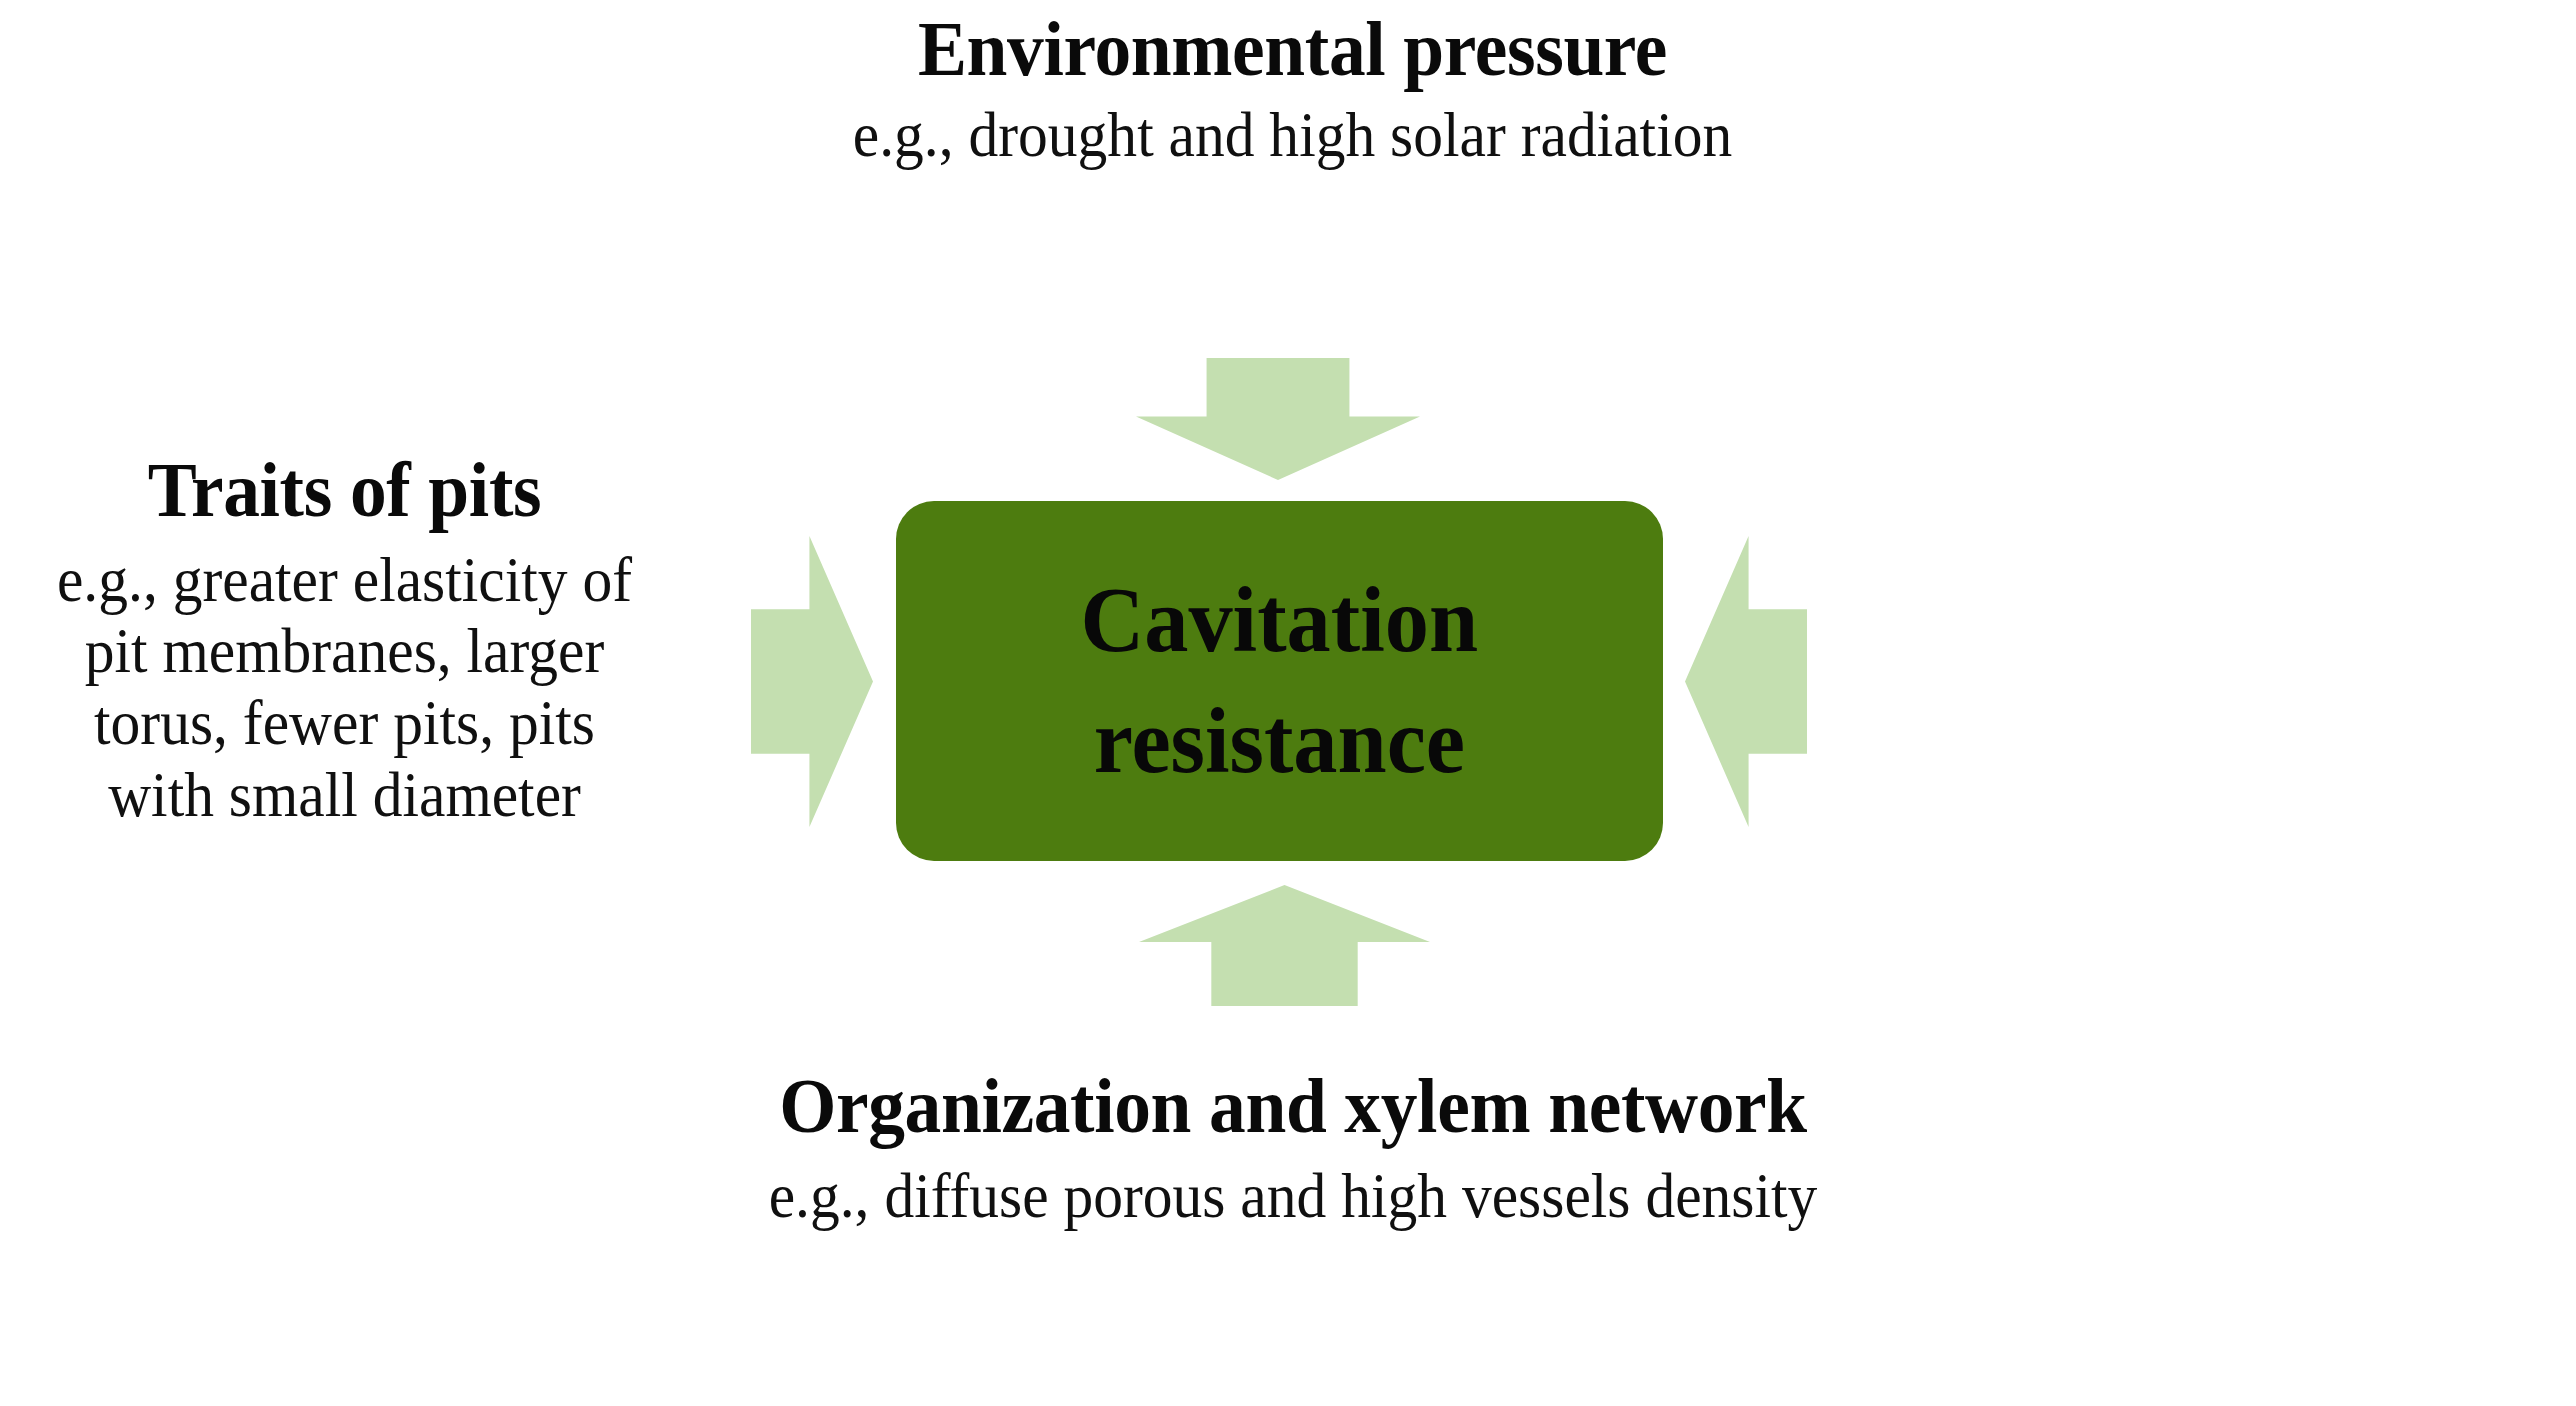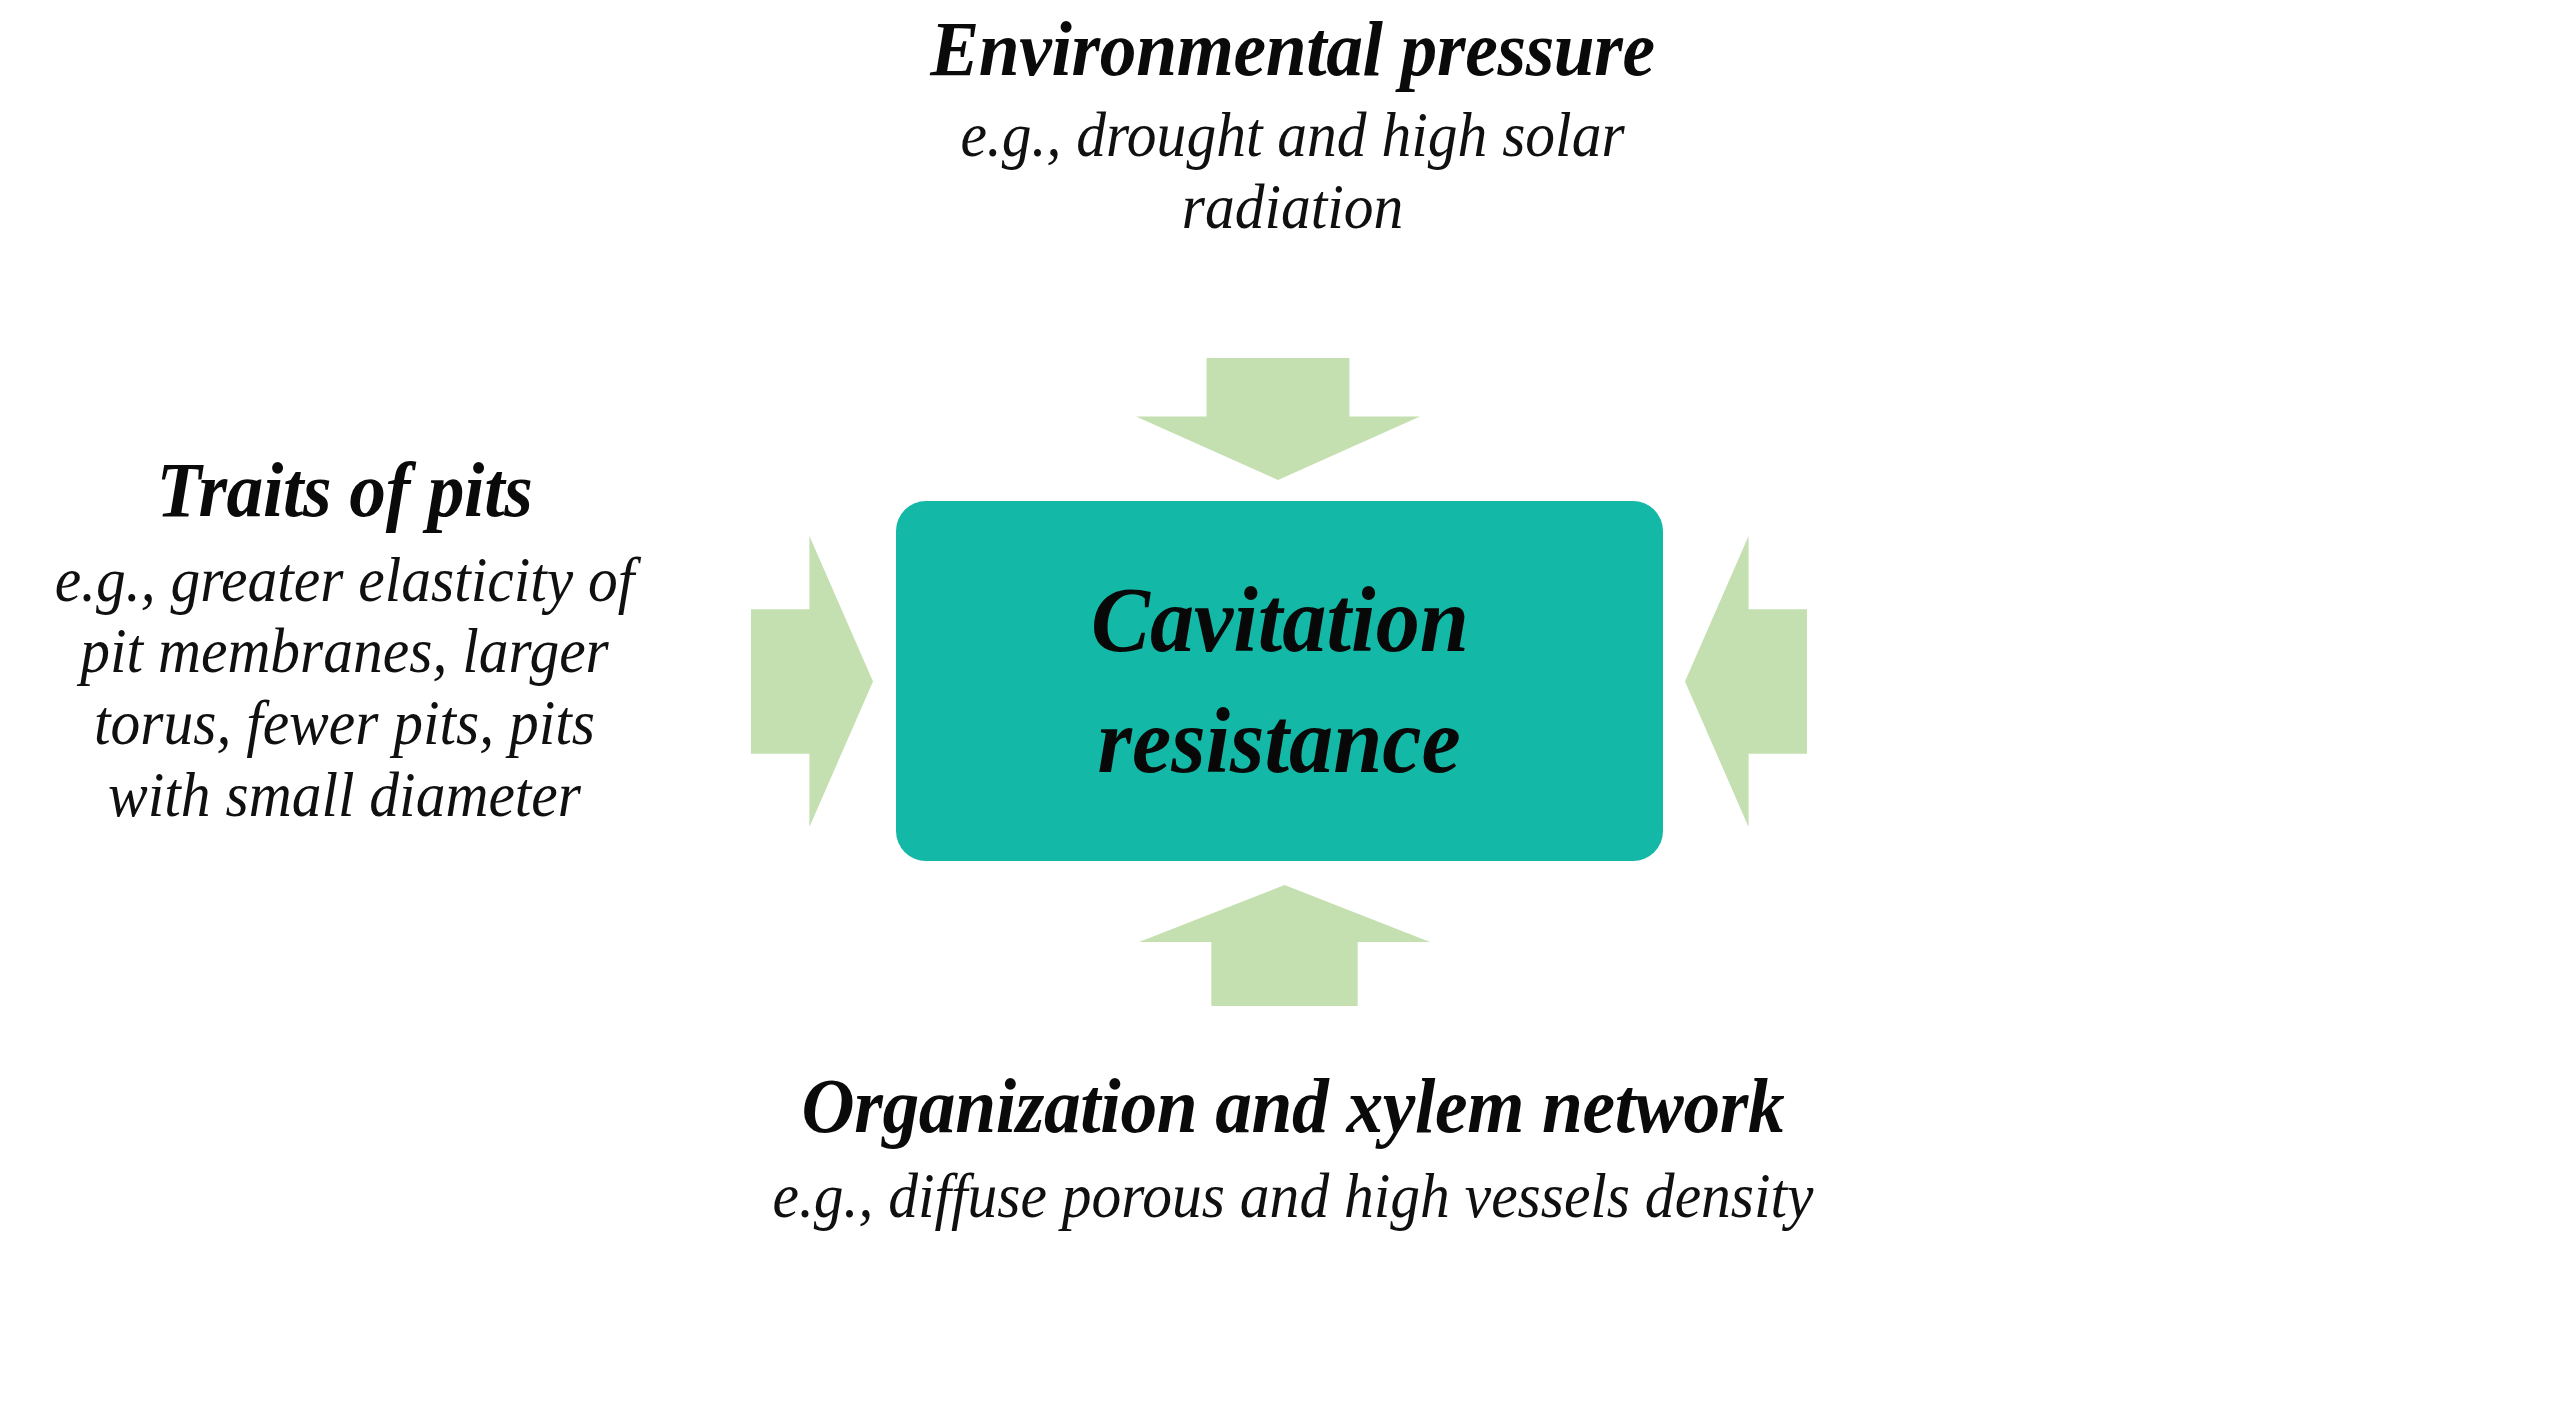--- a/index.html
+++ b/index.html
@@ -11,21 +11,20 @@
   body {
     font-family: "Liberation Serif", "DejaVu Serif", serif;
     color: #0a0a0a;
   }
   #canvas {
     position: relative;
     width: 2576px;
     height: 1407px;
     background: #ffffff;
     overflow: hidden;
-    font-style: italic;
   }
 
   
   .block {
     position: absolute;
     text-align: center;
     line-height: 1.06;
   }
   .heading {
     font-weight: bold;
@@ -147,21 +146,21 @@
     <div class="heading">Traits of pits</div>
     <div class="subtext">e.g., greater elasticity of pit membranes, larger torus, fewer pits, pits with small diameter</div>
   </div>
 
   <div class="arrow" id="arrow-left">
     <svg viewBox="0 0 142 338" width="122" height="291" preserveAspectRatio="none">
       <polygon points="0,85 68,85 68,0 142,169 68,338 68,253 0,253" fill="#c4dfb0"></polygon>
     </svg>
   </div>
 
-  <div id="center-box" style="background: #14b8a6; border-radius: 30px;">
+  <div id="center-box" style="background: #4d7c0f;">
     <div class="center-line">Cavitation</div>
     <div class="center-line">resistance</div>
   </div>
 
   <div class="arrow" id="arrow-right">
     <svg viewBox="0 0 142 338" width="122" height="291" preserveAspectRatio="none">
       <polygon points="142,85 74,85 74,0 0,169 74,338 74,253 142,253" fill="#c4dfb0"></polygon>
     </svg>
   </div>
 

